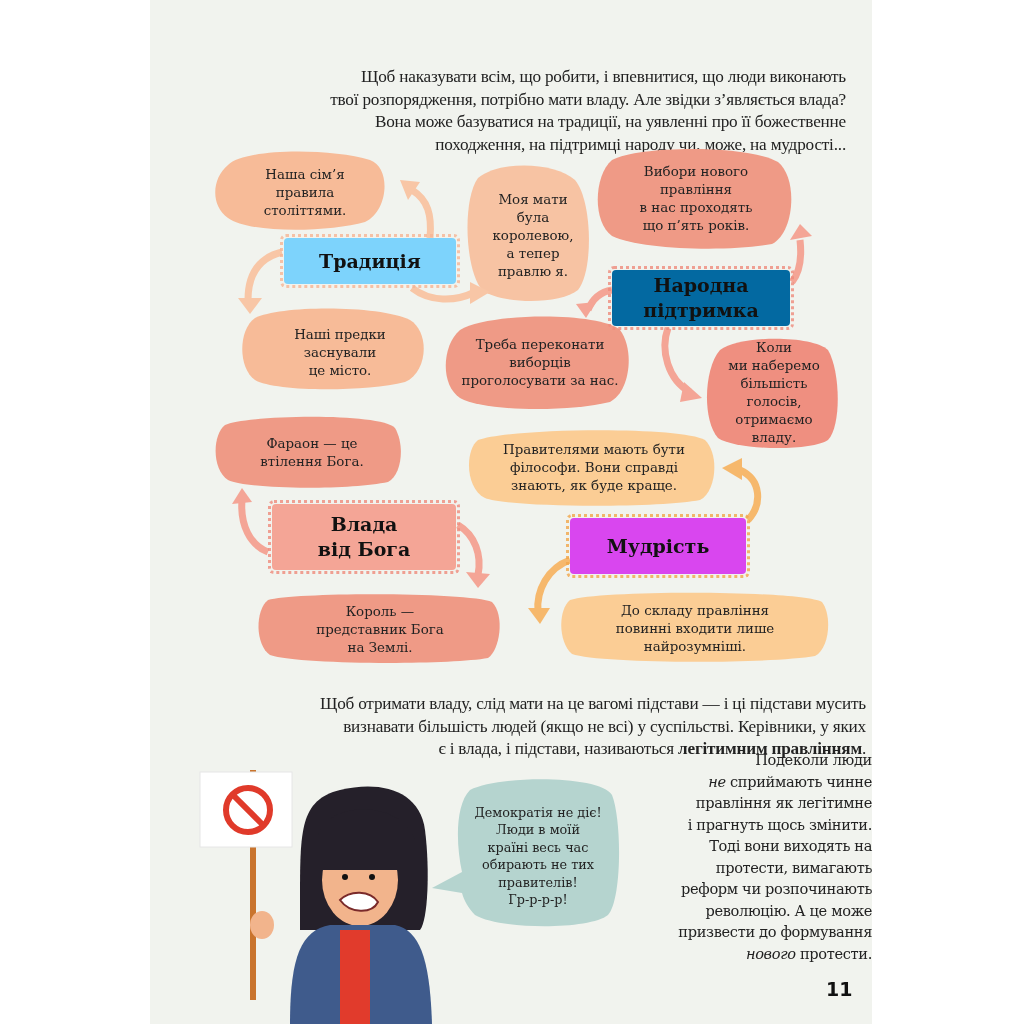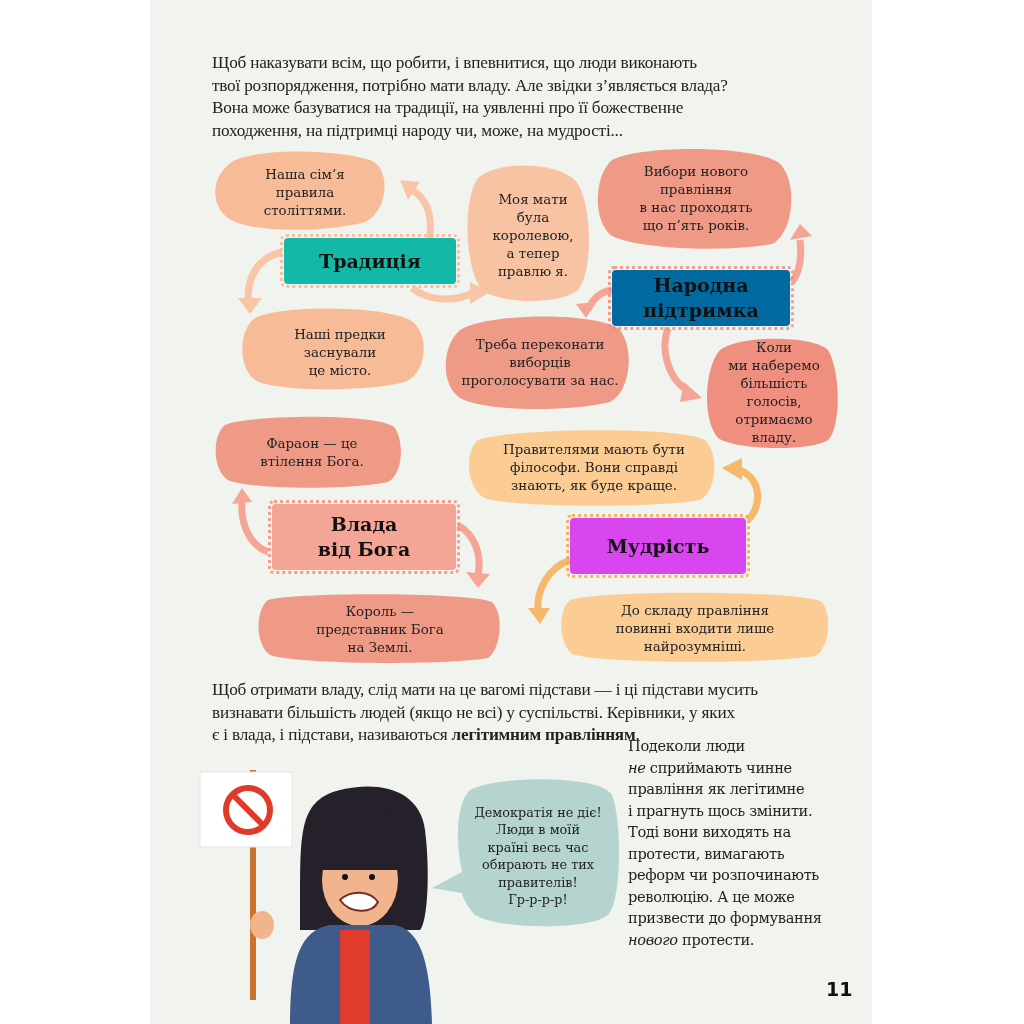--- a/index.html
+++ b/index.html
@@ -1,19 +1,19 @@
 <!DOCTYPE html>
 <html><head>
 <meta charset="utf-8">
 <style>
   html, body { margin:0; padding:0; }
   body { width:1024px; height:1024px; background:#ffffff; position:relative; overflow:hidden;
          font-family:"DejaVu Serif", serif; color:#1e1e1e; }
   .page { position:absolute; left:150px; top:0; width:722px; height:1024px; background:#f1f3ee; }
-  .para { position:absolute; font-size:15.2px; line-height:22.5px; letter-spacing:-0.35px; color:#222; margin:2px; }
+  .para { position:absolute; font-size:15.2px; line-height:22.5px; letter-spacing:-0.35px; color:#222; margin:16px;text-align:right; }
   .para.condensed { font-family:"Liberation Serif", serif; font-size:17.2px; letter-spacing:-0.2px; }
   .blob { position:absolute; display:flex; align-items:center; justify-content:center; text-align:center;
           font-size:13.4px; line-height:18px; color:#222; }
   .blob span { display:block; }
   .hub { position:absolute; display:flex; align-items:center; justify-content:center; text-align:center;
          font-family:"DejaVu Serif", serif; font-weight:bold; font-size:19px; line-height:25px; color:#111;
          border-radius:4px; }
   .hub::after { content:""; position:absolute; inset:-4px; border:3px dotted; border-radius:6px; opacity:0.8; }
   svg.arrows { position:absolute; left:0; top:0; width:1024px; height:1024px; pointer-events:none; }
   .pagenum { position:absolute; font-family:"DejaVu Sans", sans-serif; font-weight:bold; font-size:19px; color:#111; }
@@ -90,21 +90,21 @@
   </g>
 </svg>
 
 <div class="blob" data-name="example-family-ruled" style="left:230px; top:160px; width:150px; height:66px;">
   <div>
     <span data-name="blob-text">Наша сім’я</span>
     <span data-name="blob-text">правила</span>
     <span data-name="blob-text">століттями.</span>
   </div>
 </div>
-<div class="hub" data-name="hub-tradition" style="left:284px; top:238px; width:172px; height:46px; background:#14b8a6; color:#111;">
+<div class="hub" data-name="hub-tradition" style="left:284px; top:238px; width:172px; height:46px; background:#7dd3fc; color:#111;">
   <span data-name="hub-title">Традиція</span>
 </div>
 <style>.hub[data-name="hub-tradition"]::after{border-color:#f6b595;}</style>
 <div class="blob" data-name="example-ancestors" style="left:250px; top:320px; width:180px; height:66px;">
   <div>
     <span data-name="blob-text">Наші предки</span>
     <span data-name="blob-text">заснували</span>
     <span data-name="blob-text">це місто.</span>
   </div>
 </div>

